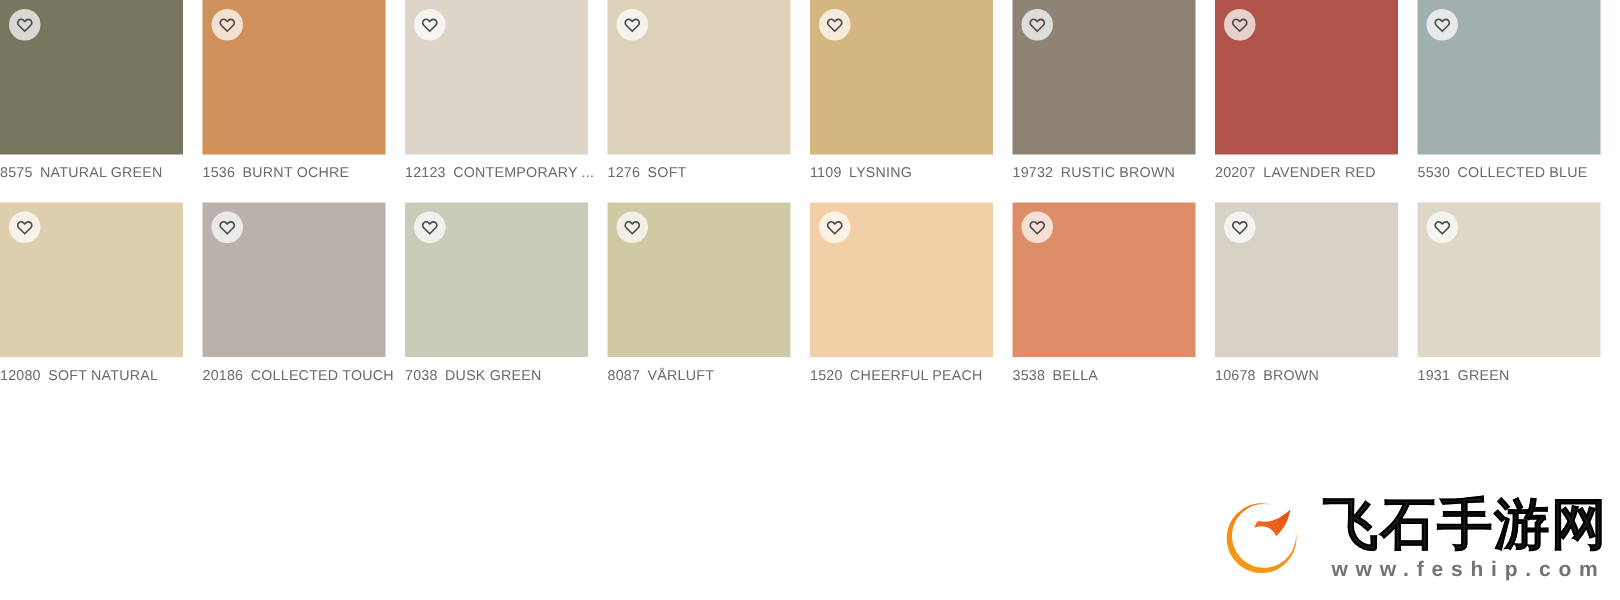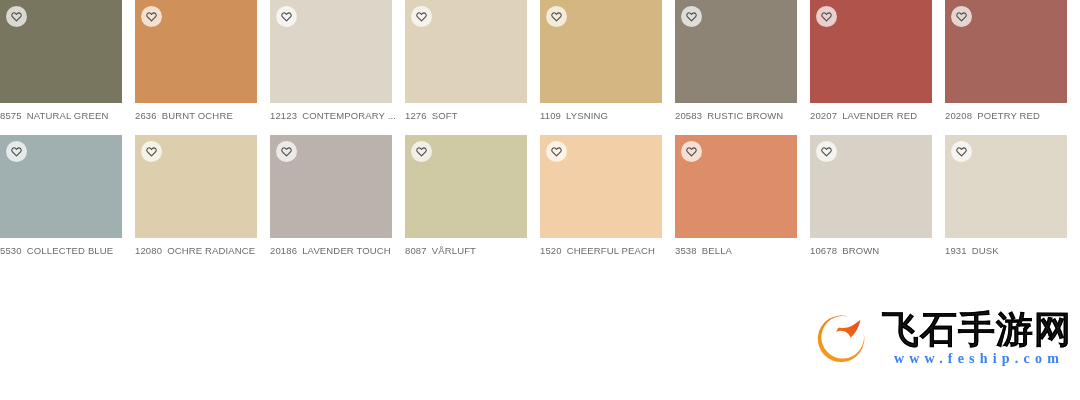--- a/index.html
+++ b/index.html
@@ -71,21 +71,21 @@
     margin-right: 5px;
   }
   .swatch-name {
     color: #6b6b6b;
   }
 
   
   #watermark {
     position: absolute;
     right: 8px;
-    bottom: 30px;
+    bottom: 10px;
     display: flex;
     align-items: center;
     gap: 10px;
     pointer-events: none;
   }
   #wm-mark {
     width: 62px;
     height: 62px;
     flex: 0 0 auto;
   }
@@ -98,25 +98,25 @@
   #wm-title {
     font-family: "DejaVu Sans", sans-serif;
     font-size: 37px;
     font-weight: 700;
     line-height: 1.02;
     color: #1a1a1a;
     letter-spacing: 1px;
     -webkit-text-stroke: 0.4px #000;
   }
   #wm-url {
-    font-family: Liberation Serif, serif;
+    font-family: Liberation Sans, sans-serif;
     font-size: 14px;
     font-weight: 700;
     letter-spacing: 5.2px;
-    color: #3b82f6;
+    color: #737373;
     margin-top: 3px;
     padding-left: 4px;
   }
 </style>
 </head>
 <body>
 
 <div id="swatch-grid">
     <div class="swatch-cell">
       <div class="swatch-color" style="background: rgb(120, 118, 95);">
@@ -133,21 +133,21 @@
     <div class="swatch-cell">
       <div class="swatch-color" style="background: rgb(207, 144, 89);">
         <div class="fav-button">
           <span>
             <svg width="11" height="11" viewBox="0 0 24 24" fill="none" stroke="#4a4a4a" stroke-width="2.4" stroke-linecap="round" stroke-linejoin="round">
               <path d="M20.8 5.6a5 5 0 0 0-7.1 0L12 7.3l-1.7-1.7a5 5 0 1 0-7.1 7.1l8.8 8.8 8.8-8.8a5 5 0 0 0 0-7.1z"></path>
             </svg>
           </span>
         </div>
       </div>
-      <div class="swatch-label"><span class="swatch-code">2636</span><span class="swatch-name">BURNT OCHRE</span></div>
+      <div class="swatch-label"><span class="swatch-code">1536</span><span class="swatch-name">BURNT OCHRE</span></div>
     </div>
     <div class="swatch-cell">
       <div class="swatch-color" style="background: rgb(221, 214, 200);">
         <div class="fav-button">
           <span>
             <svg width="11" height="11" viewBox="0 0 24 24" fill="none" stroke="#4a4a4a" stroke-width="2.4" stroke-linecap="round" stroke-linejoin="round">
               <path d="M20.8 5.6a5 5 0 0 0-7.1 0L12 7.3l-1.7-1.7a5 5 0 1 0-7.1 7.1l8.8 8.8 8.8-8.8a5 5 0 0 0 0-7.1z"></path>
             </svg>
           </span>
         </div>
@@ -181,47 +181,35 @@
     <div class="swatch-cell">
       <div class="swatch-color" style="background: rgb(141, 132, 118);">
         <div class="fav-button">
           <span>
             <svg width="11" height="11" viewBox="0 0 24 24" fill="none" stroke="#4a4a4a" stroke-width="2.4" stroke-linecap="round" stroke-linejoin="round">
               <path d="M20.8 5.6a5 5 0 0 0-7.1 0L12 7.3l-1.7-1.7a5 5 0 1 0-7.1 7.1l8.8 8.8 8.8-8.8a5 5 0 0 0 0-7.1z"></path>
             </svg>
           </span>
         </div>
       </div>
-      <div class="swatch-label"><span class="swatch-code">20583</span><span class="swatch-name">RUSTIC BROWN</span></div>
+      <div class="swatch-label"><span class="swatch-code">19732</span><span class="swatch-name">RUSTIC BROWN</span></div>
     </div>
     <div class="swatch-cell">
       <div class="swatch-color" style="background: rgb(176, 84, 75);">
         <div class="fav-button">
           <span>
             <svg width="11" height="11" viewBox="0 0 24 24" fill="none" stroke="#4a4a4a" stroke-width="2.4" stroke-linecap="round" stroke-linejoin="round">
               <path d="M20.8 5.6a5 5 0 0 0-7.1 0L12 7.3l-1.7-1.7a5 5 0 1 0-7.1 7.1l8.8 8.8 8.8-8.8a5 5 0 0 0 0-7.1z"></path>
             </svg>
           </span>
         </div>
       </div>
       <div class="swatch-label"><span class="swatch-code">20207</span><span class="swatch-name">LAVENDER RED</span></div>
     </div>
     <div class="swatch-cell">
-      <div class="swatch-color" style="background: rgb(165, 101, 92);">
-        <div class="fav-button">
-          <span>
-            <svg width="11" height="11" viewBox="0 0 24 24" fill="none" stroke="#4a4a4a" stroke-width="2.4" stroke-linecap="round" stroke-linejoin="round">
-              <path d="M20.8 5.6a5 5 0 0 0-7.1 0L12 7.3l-1.7-1.7a5 5 0 1 0-7.1 7.1l8.8 8.8 8.8-8.8a5 5 0 0 0 0-7.1z"></path>
-            </svg>
-          </span>
-        </div>
-      </div>
-      <div class="swatch-label"><span class="swatch-code">20208</span><span class="swatch-name">POETRY RED</span></div>
-    </div>
-    <div class="swatch-cell">
       <div class="swatch-color" style="background: rgb(160, 175, 175);">
         <div class="fav-button">
           <span>
             <svg width="11" height="11" viewBox="0 0 24 24" fill="none" stroke="#4a4a4a" stroke-width="2.4" stroke-linecap="round" stroke-linejoin="round">
               <path d="M20.8 5.6a5 5 0 0 0-7.1 0L12 7.3l-1.7-1.7a5 5 0 1 0-7.1 7.1l8.8 8.8 8.8-8.8a5 5 0 0 0 0-7.1z"></path>
             </svg>
           </span>
         </div>
       </div>
       <div class="swatch-label"><span class="swatch-code">5530</span><span class="swatch-name">COLLECTED BLUE</span></div>
@@ -229,33 +217,45 @@
     <div class="swatch-cell">
       <div class="swatch-color" style="background: rgb(221, 207, 174);">
         <div class="fav-button">
           <span>
             <svg width="11" height="11" viewBox="0 0 24 24" fill="none" stroke="#4a4a4a" stroke-width="2.4" stroke-linecap="round" stroke-linejoin="round">
               <path d="M20.8 5.6a5 5 0 0 0-7.1 0L12 7.3l-1.7-1.7a5 5 0 1 0-7.1 7.1l8.8 8.8 8.8-8.8a5 5 0 0 0 0-7.1z"></path>
             </svg>
           </span>
         </div>
       </div>
-      <div class="swatch-label"><span class="swatch-code">12080</span><span class="swatch-name">OCHRE RADIANCE</span></div>
+      <div class="swatch-label"><span class="swatch-code">12080</span><span class="swatch-name">SOFT NATURAL</span></div>
     </div>
     <div class="swatch-cell">
       <div class="swatch-color" style="background: rgb(188, 178, 173);">
         <div class="fav-button">
           <span>
             <svg width="11" height="11" viewBox="0 0 24 24" fill="none" stroke="#4a4a4a" stroke-width="2.4" stroke-linecap="round" stroke-linejoin="round">
               <path d="M20.8 5.6a5 5 0 0 0-7.1 0L12 7.3l-1.7-1.7a5 5 0 1 0-7.1 7.1l8.8 8.8 8.8-8.8a5 5 0 0 0 0-7.1z"></path>
             </svg>
           </span>
         </div>
       </div>
-      <div class="swatch-label"><span class="swatch-code">20186</span><span class="swatch-name">LAVENDER TOUCH</span></div>
+      <div class="swatch-label"><span class="swatch-code">20186</span><span class="swatch-name">COLLECTED TOUCH</span></div>
+    </div>
+    <div class="swatch-cell">
+      <div class="swatch-color" style="background: rgb(199, 205, 185);">
+        <div class="fav-button">
+          <span>
+            <svg width="11" height="11" viewBox="0 0 24 24" fill="none" stroke="#4a4a4a" stroke-width="2.4" stroke-linecap="round" stroke-linejoin="round">
+              <path d="M20.8 5.6a5 5 0 0 0-7.1 0L12 7.3l-1.7-1.7a5 5 0 1 0-7.1 7.1l8.8 8.8 8.8-8.8a5 5 0 0 0 0-7.1z"></path>
+            </svg>
+          </span>
+        </div>
+      </div>
+      <div class="swatch-label"><span class="swatch-code">7038</span><span class="swatch-name">DUSK GREEN</span></div>
     </div>
     <div class="swatch-cell">
       <div class="swatch-color" style="background: rgb(207, 201, 164);">
         <div class="fav-button">
           <span>
             <svg width="11" height="11" viewBox="0 0 24 24" fill="none" stroke="#4a4a4a" stroke-width="2.4" stroke-linecap="round" stroke-linejoin="round">
               <path d="M20.8 5.6a5 5 0 0 0-7.1 0L12 7.3l-1.7-1.7a5 5 0 1 0-7.1 7.1l8.8 8.8 8.8-8.8a5 5 0 0 0 0-7.1z"></path>
             </svg>
           </span>
         </div>
@@ -301,21 +301,21 @@
     <div class="swatch-cell">
       <div class="swatch-color" style="background: rgb(223, 216, 201);">
         <div class="fav-button">
           <span>
             <svg width="11" height="11" viewBox="0 0 24 24" fill="none" stroke="#4a4a4a" stroke-width="2.4" stroke-linecap="round" stroke-linejoin="round">
               <path d="M20.8 5.6a5 5 0 0 0-7.1 0L12 7.3l-1.7-1.7a5 5 0 1 0-7.1 7.1l8.8 8.8 8.8-8.8a5 5 0 0 0 0-7.1z"></path>
             </svg>
           </span>
         </div>
       </div>
-      <div class="swatch-label"><span class="swatch-code">1931</span><span class="swatch-name">DUSK</span></div>
+      <div class="swatch-label"><span class="swatch-code">1931</span><span class="swatch-name">GREEN</span></div>
     </div>
   </div>
 
 <div id="watermark">
   <span id="wm-mark">
     <svg viewBox="0 0 64 64" width="62" height="62" aria-hidden="true">
       <defs>
         <linearGradient id="gA" x1="0" y1="1" x2="1" y2="0">
           <stop offset="0%" stop-color="#f3a01c"></stop>
           <stop offset="55%" stop-color="#f28a16"></stop>

